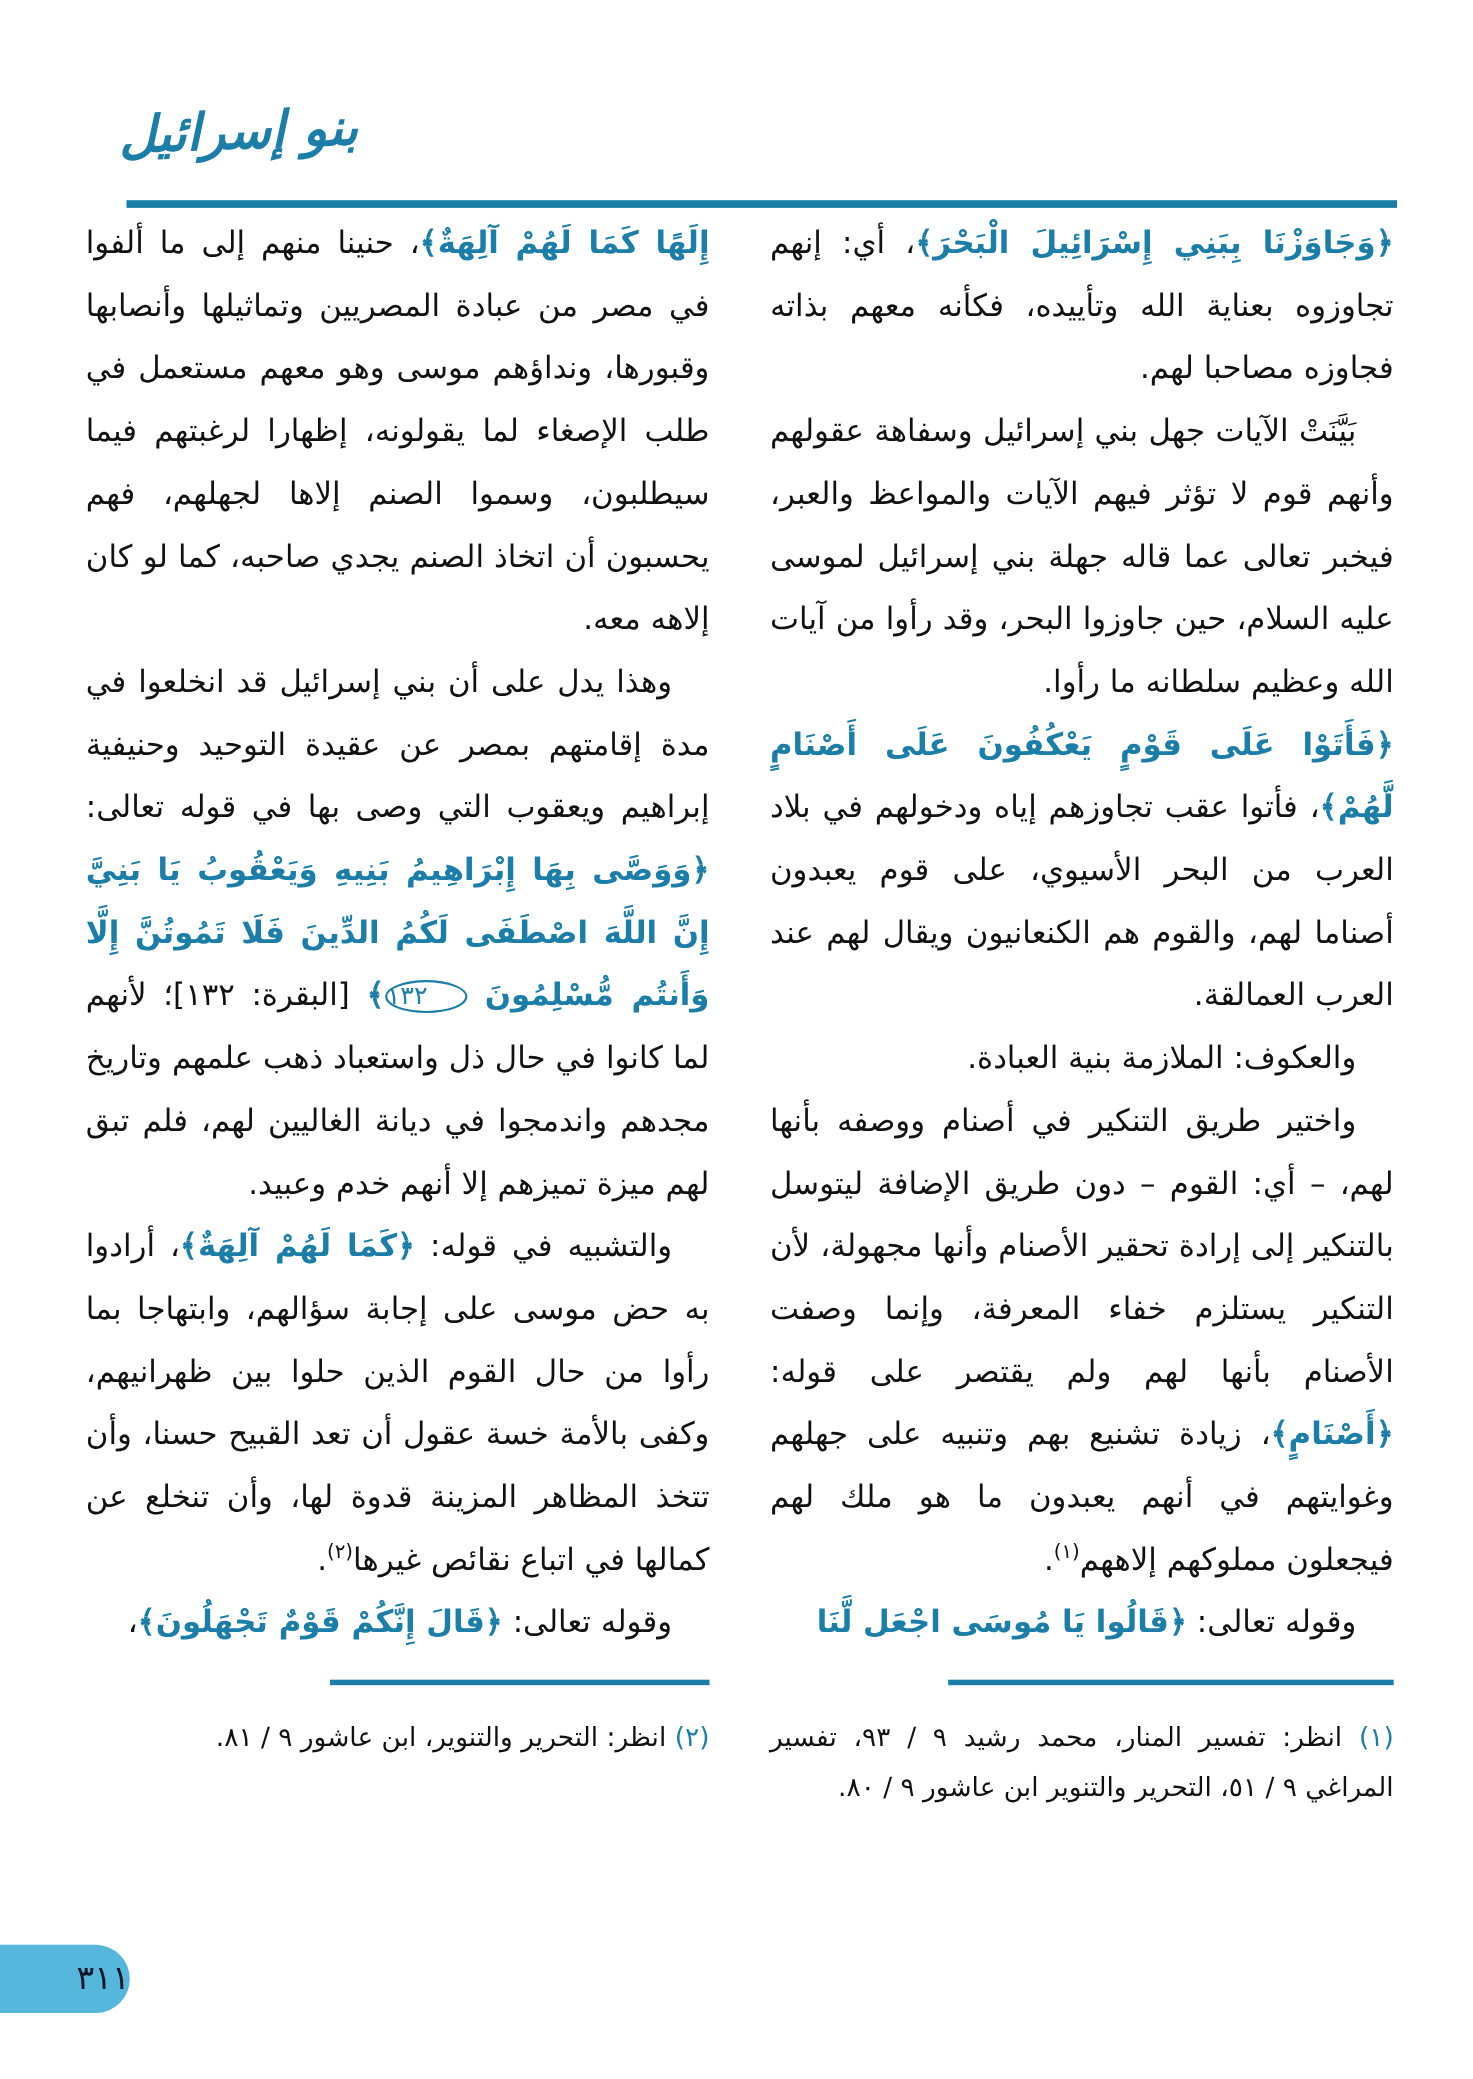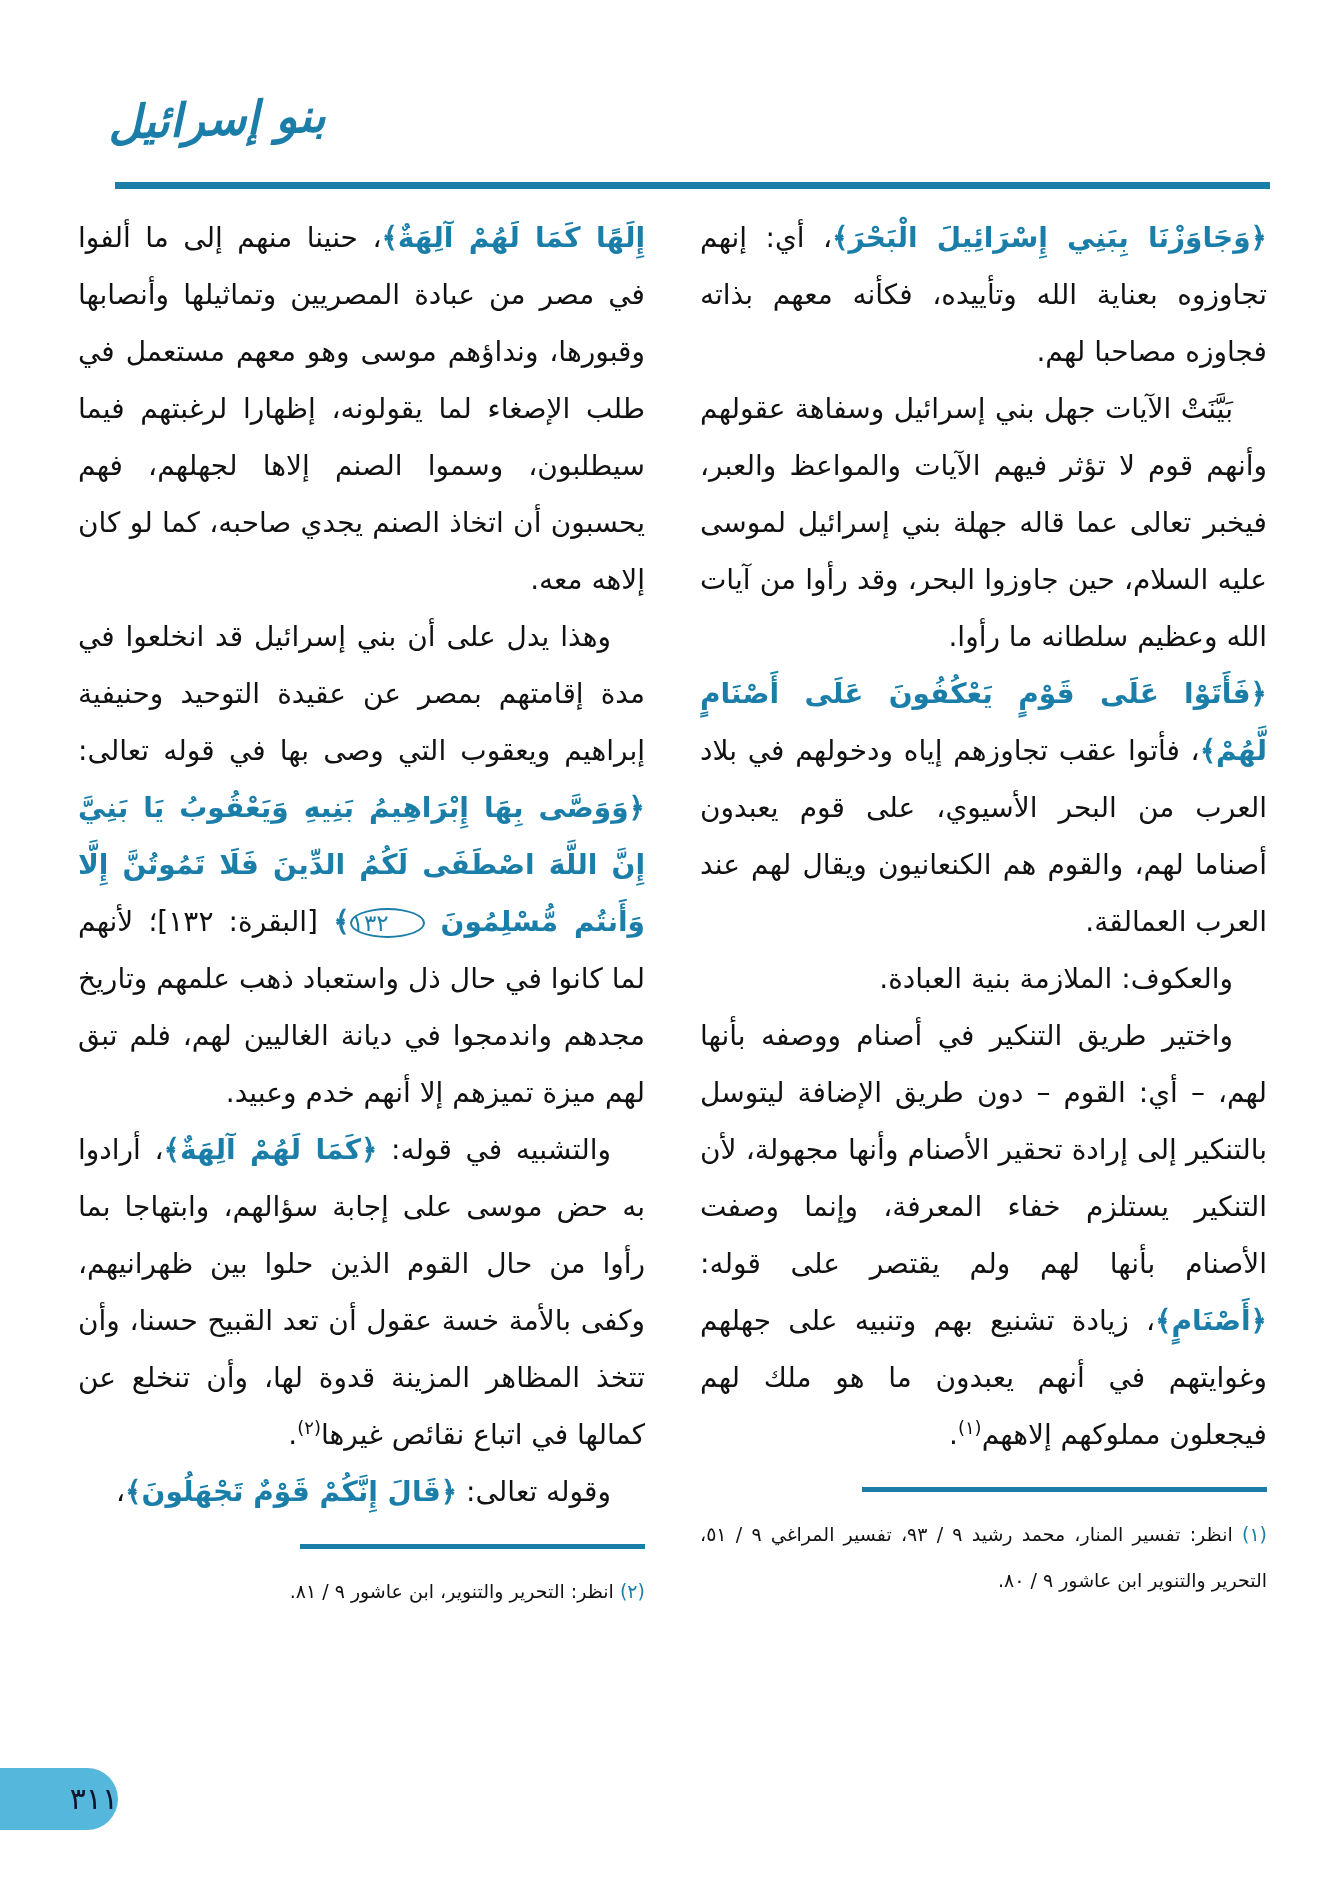--- a/index.html
+++ b/index.html
@@ -20,21 +20,21 @@
     direction:rtl;
     white-space:nowrap;
   }
   .header-rule{
     position:absolute;top:182px;left:115px;
     width:1155px;height:7px;
     background:var(--accent,#1a7ea9);
   }
   
   .col{
-    position:absolute;top:209px;
+    position:absolute;top:192px;
     width:567px;
     direction:rtl;
     text-align:justify;
     font-size:28px;
     line-height:57px;
     color:#111111;
   }
   .col-right{left:700px;}
   .col-left{left:78px;}
   .para{margin:0;}
@@ -60,21 +60,21 @@
     line-height:0;
     color:#111111;
   }
   .footnote-rule{
     width:405px;height:5px;
     background:var(--accent,#1a7ea9);
     margin-top:24px;margin-bottom:16px;
   }
   .footnote-rule.short{width:345px;}
   .footnote{
-    font-size:19px;
+    font-size:24px;
     line-height:46px;
     text-align:justify;
   }
   .fn-marker{color:var(--accent,#1a7ea9);}
   
   .page-badge{
     position:absolute;top:1768px;left:0;
     width:118px;height:62px;
     background:var(--badge,#56b7dc);
     border-radius:0 31px 31px 0;
@@ -106,20 +106,23 @@
     </p>
     <p class="para">
       <span class="verse">﴿فَأَتَوْا عَلَى قَوْمٍ يَعْكُفُونَ عَلَى أَصْنَامٍ لَّهُمْ﴾</span><span>، فأتوا عقب تجاوزهم إياه ودخولهم في بلاد العرب من البحر الأسيوي، على قوم يعبدون أصناما لهم، والقوم هم الكنعانيون ويقال لهم عند العرب العمالقة.</span>
     </p>
     <p class="para indent">
       <span>والعكوف: الملازمة بنية العبادة.</span>
     </p>
     <p class="para indent">
       <span>واختير طريق التنكير في أصنام ووصفه بأنها لهم، – أي: القوم – دون طريق الإضافة ليتوسل بالتنكير إلى إرادة تحقير الأصنام وأنها مجهولة، لأن التنكير يستلزم خفاء المعرفة، وإنما وصفت الأصنام بأنها لهم ولم يقتصر على قوله: </span><span class="verse">﴿أَصْنَامٍ﴾</span><span>، زيادة تشنيع بهم وتنبيه على جهلهم وغوايتهم في أنهم يعبدون ما هو ملك لهم فيجعلون مملوكهم إلاههم</span><span class="fn-sup">(١)</span><span>.</span>
     </p>
+    <p class="para indent">
+      <span>وقوله تعالى: </span><span class="verse">﴿قَالُوا يَا مُوسَى اجْعَل لَّنَا</span>
+    </p>
 
     <div class="footnote-rule"></div>
     <p class="footnote">
       <span class="fn-marker">(١)</span><span> انظر: تفسير المنار، محمد رشيد ٩ / ٩٣، تفسير المراغي ٩ / ٥١، التحرير والتنوير ابن عاشور ٩ / ٨٠.</span>
     </p>
   </section>
 
   <section class="col col-left">
     <p class="para">
       <span class="verse">إِلَهًا كَمَا لَهُمْ آلِهَةٌ﴾</span><span>، حنينا منهم إلى ما ألفوا في مصر من عبادة المصريين وتماثيلها وأنصابها وقبورها، ونداؤهم موسى وهو معهم مستعمل في طلب الإصغاء لما يقولونه، إظهارا لرغبتهم فيما سيطلبون، وسموا الصنم إلاها لجهلهم، فهم يحسبون أن اتخاذ الصنم يجدي صاحبه، كما لو كان إلاهه معه.</span>

